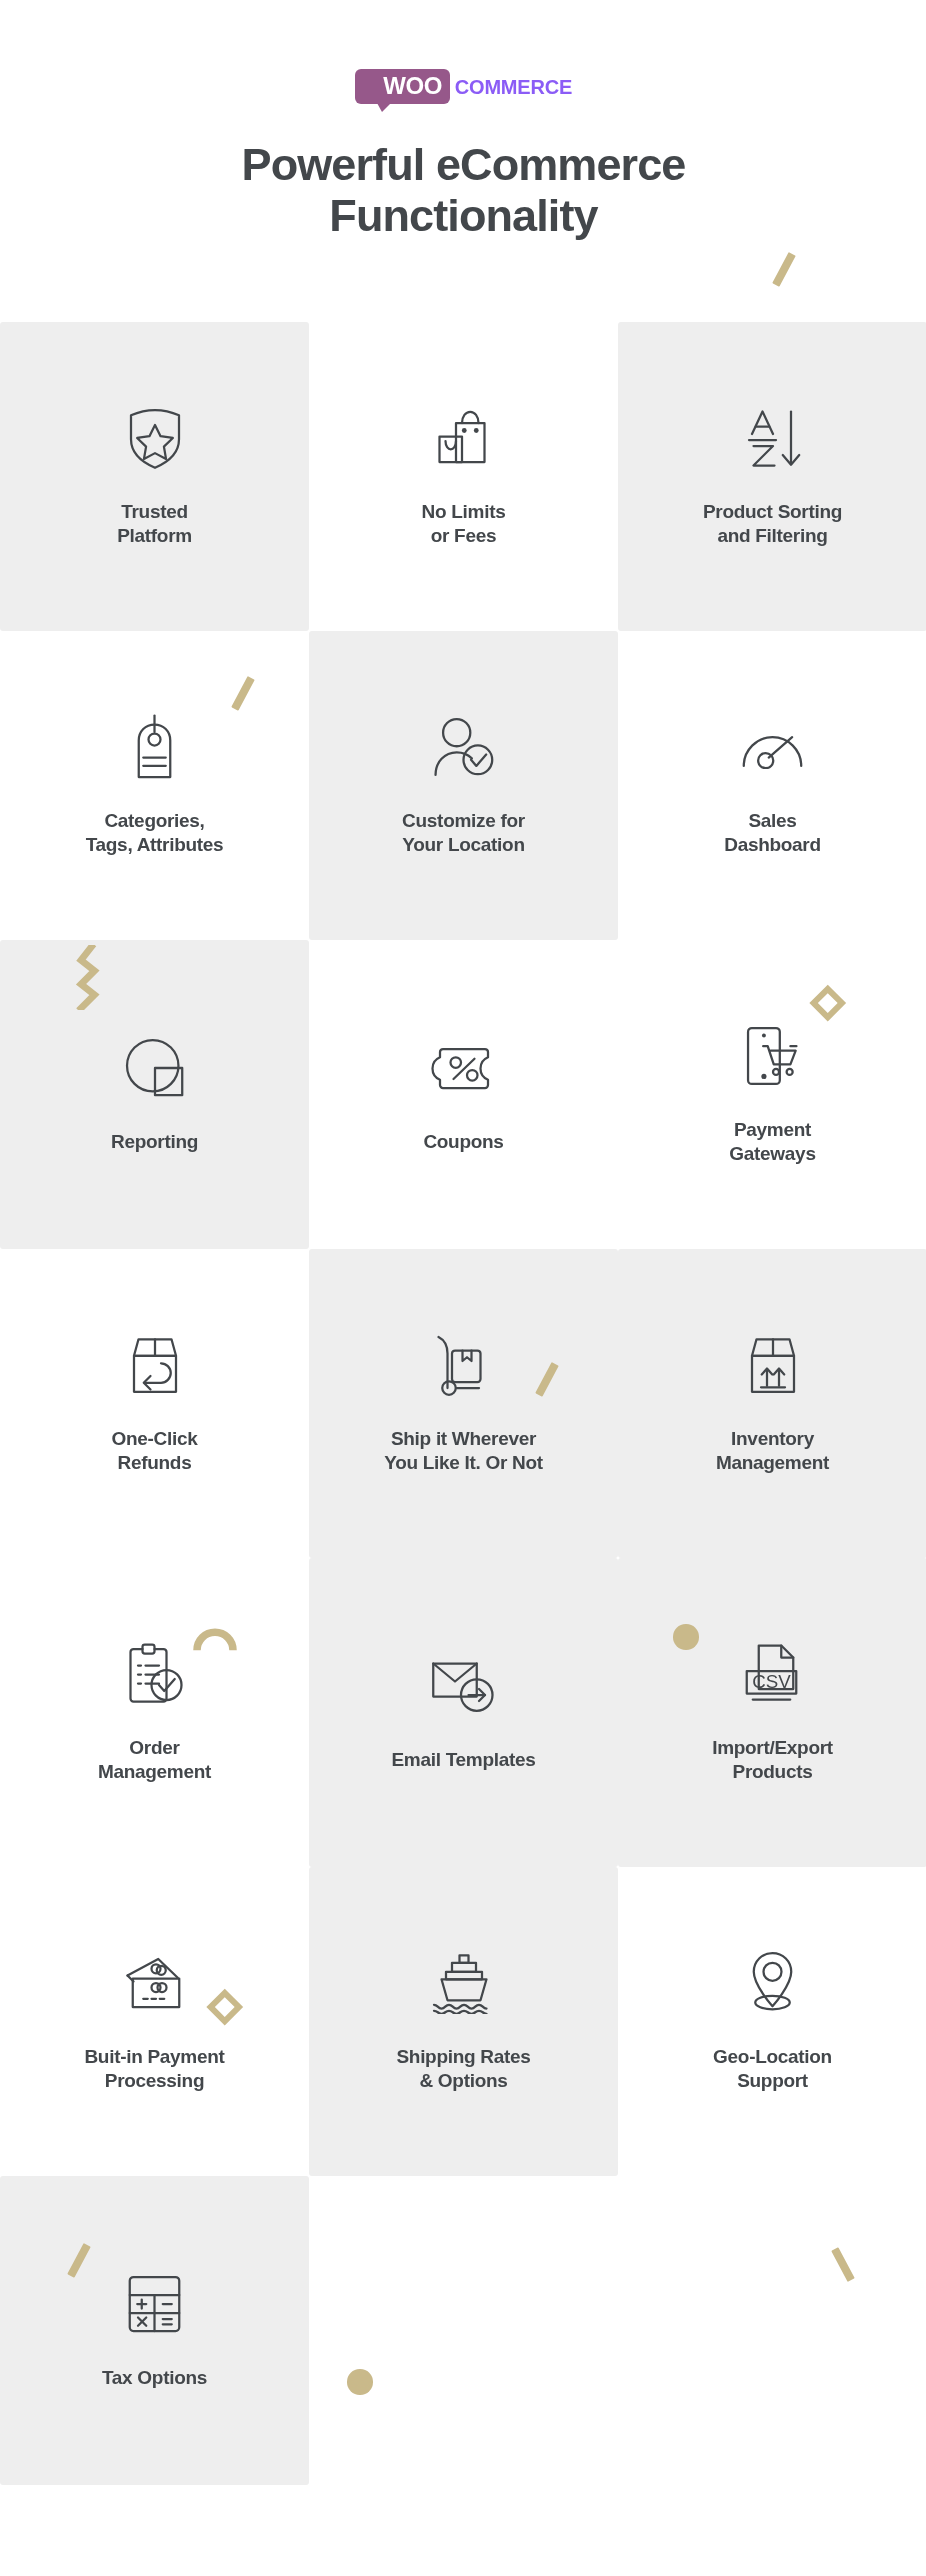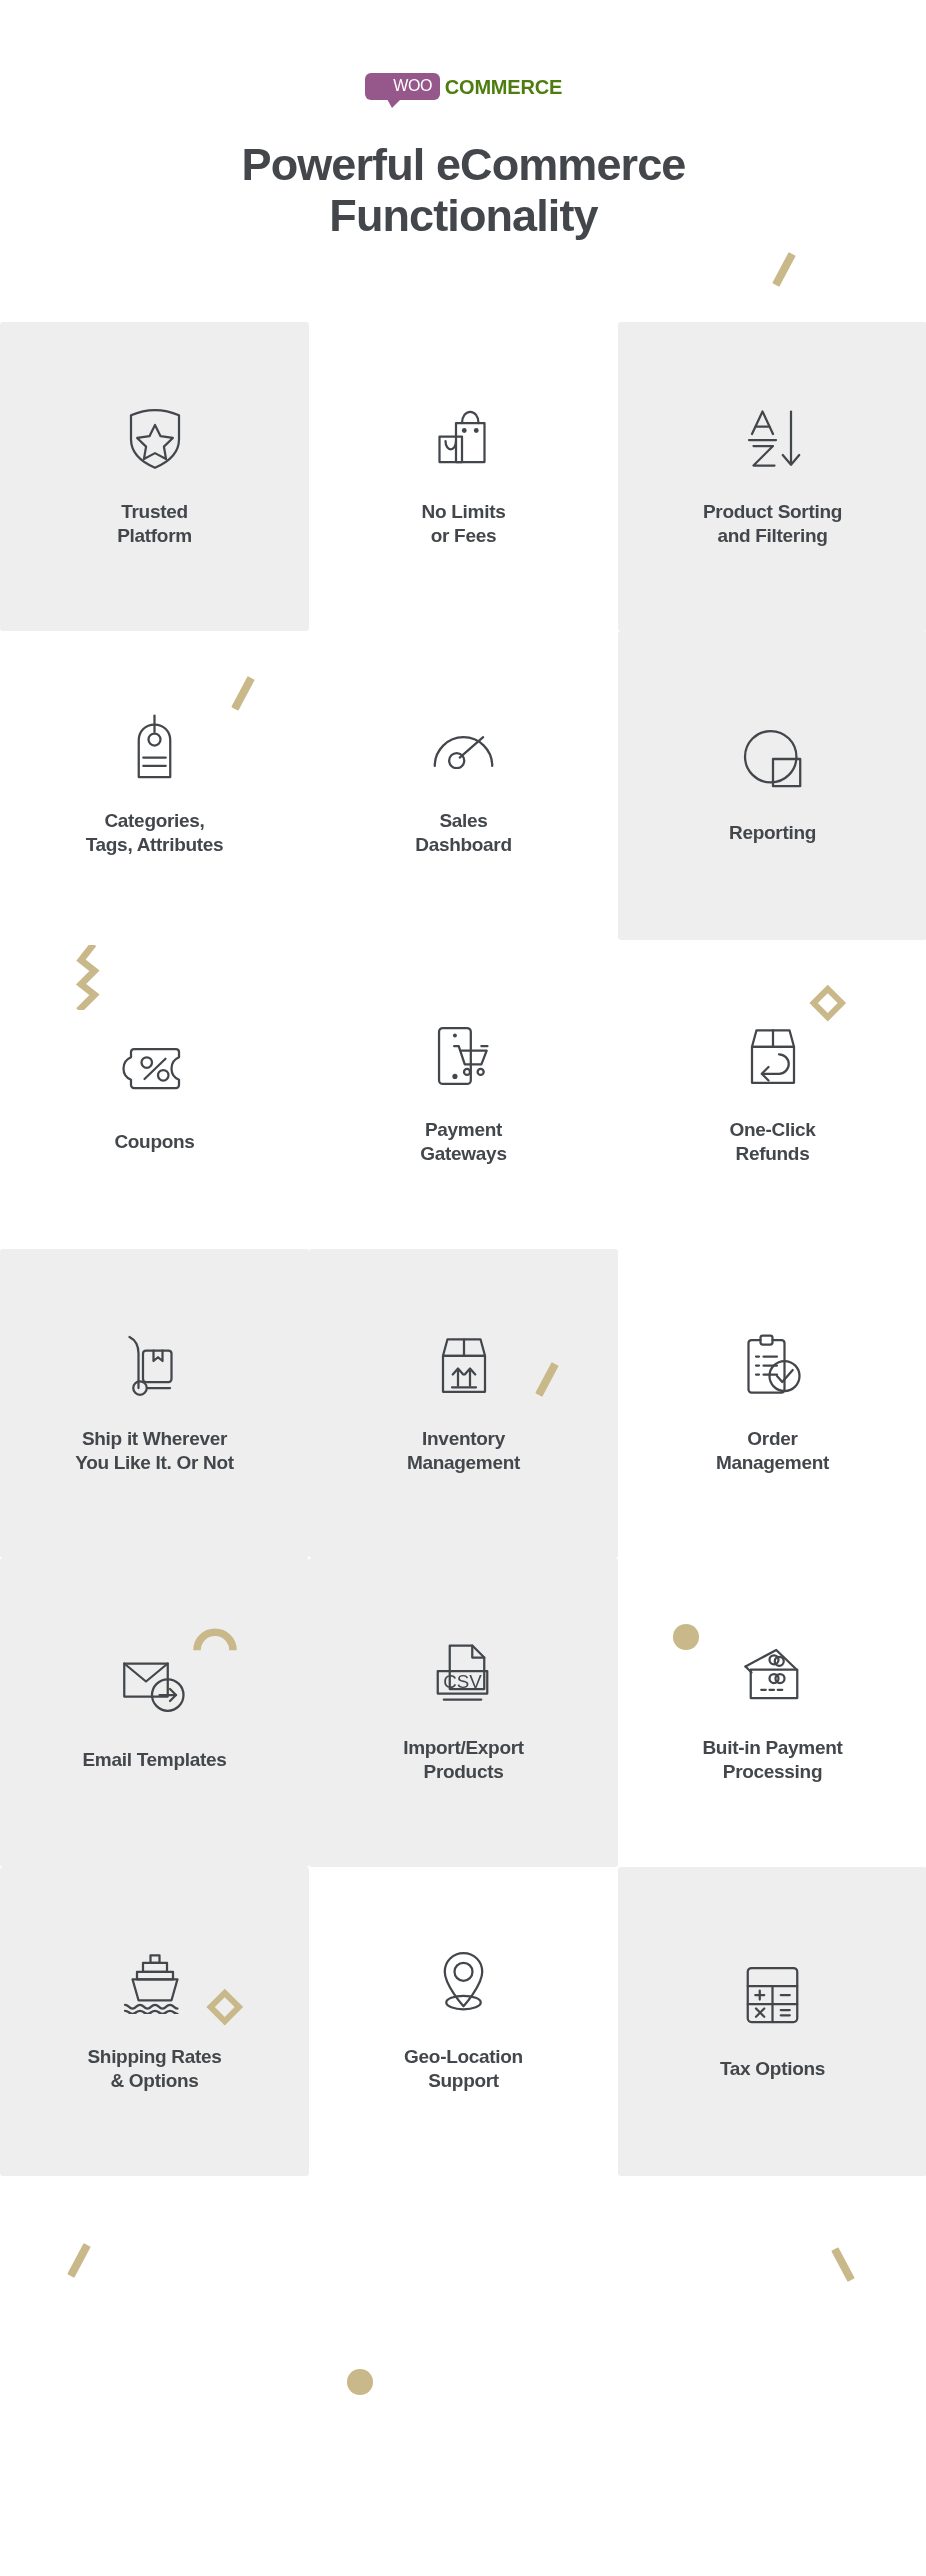--- a/index.html
+++ b/index.html
@@ -12,31 +12,31 @@
 
   
   .header { width:100%; padding-top:66px; text-align:center; position:relative; z-index:3; }
 
   .logo-wrap { display:inline-flex; align-items:center; justify-content:center; gap:4.5px; height:41px; }
   .woo-badge {
     position:relative; background:#96588a; border-radius:6px;
     padding:5.3px 8.3px 6px 8.3px; display:flex; align-items:center; justify-content:center;
   }
   .woo-badge .woo-text {
-    color:#ffffff; font-weight:400; font-size:16px; letter-spacing:-0.4px;
+    color:#ffffff; font-weight:700; font-size:24px; letter-spacing:-0.4px;
     font-family:"Liberation Sans", sans-serif; line-height:1;margin-left:20px;
   }
   .woo-badge:after {
     content:""; position:absolute; left:22.5px; bottom:-8.3px;
     width:0; height:0;
     border-left:5.3px solid transparent; border-right:9.8px solid transparent;
     border-top:9.8px solid #96588a;
   }
   .commerce-text {
-    color:#4d7c0f; font-weight:800; font-size:20px; letter-spacing:-0.2px;
+    color:#8b5cf6; font-weight:800; font-size:20px; letter-spacing:-0.2px;
     line-height:1; font-family:"Liberation Sans", sans-serif;
   }
 
   .page-title {
     margin-top:32px;
     font-size:45px; line-height:1.14; font-weight:700; color:#43474b;
     letter-spacing:-0.9px;
     font-family:"Liberation Sans", sans-serif;
   }
 
@@ -144,20 +144,32 @@
         <svg width="47" height="66" viewBox="0 0 62 88">
           <path fill="none" stroke="#43474b" stroke-width="3" stroke-linecap="round" stroke-linejoin="round" d="M31 2v22"></path>
           <path fill="none" stroke="#43474b" stroke-width="3" stroke-linecap="round" stroke-linejoin="round" d="M31 14c-12 0-21 9-21 21v49h42V35c0-12-9-21-21-21z"></path>
           <circle fill="none" stroke="#43474b" stroke-width="3" stroke-linecap="round" stroke-linejoin="round" cx="31" cy="34" r="8"></circle>
           <path fill="none" stroke="#43474b" stroke-width="3" stroke-linecap="round" stroke-linejoin="round" d="M16 58h30"></path>
           <path fill="none" stroke="#43474b" stroke-width="3" stroke-linecap="round" stroke-linejoin="round" d="M16 69h30"></path>
         </svg>
       </div>
       <div class="card-label">Categories,
 Tags, Attributes</div>
+    </div>
+    <div class="card shaded">
+      <div class="card-icon">
+        <svg width="65" height="62" viewBox="0 0 86 82">
+          <circle fill="none" stroke="#43474b" stroke-width="3" stroke-linecap="round" stroke-linejoin="round" cx="34" cy="22" r="18"></circle>
+          <path fill="none" stroke="#43474b" stroke-width="3" stroke-linecap="round" stroke-linejoin="round" d="M6 78c0-17 12-30 28-30 8 0 15 3 20 8"></path>
+          <circle fill="none" stroke="#43474b" stroke-width="3" stroke-linecap="round" stroke-linejoin="round" cx="62" cy="58" r="19"></circle>
+          <path fill="none" stroke="#43474b" stroke-width="3" stroke-linecap="round" stroke-linejoin="round" d="M53 58l7 8 13-15"></path>
+        </svg>
+      </div>
+      <div class="card-label">Customize for
+Your Location</div>
     </div>
     <div class="card">
       <div class="card-icon">
         <svg width="65" height="44" viewBox="0 0 86 58">
           <path fill="none" stroke="#43474b" stroke-width="3" stroke-linecap="round" stroke-linejoin="round" d="M5 54a38 38 0 0176 0"></path>
           <path fill="none" stroke="#43474b" stroke-width="3" stroke-linecap="round" stroke-linejoin="round" d="M38 43L69 16"></path>
           <circle fill="none" stroke="#43474b" stroke-width="3" stroke-linecap="round" stroke-linejoin="round" cx="34" cy="47" r="10"></circle>
         </svg>
       </div>
       <div class="card-label">Sales

